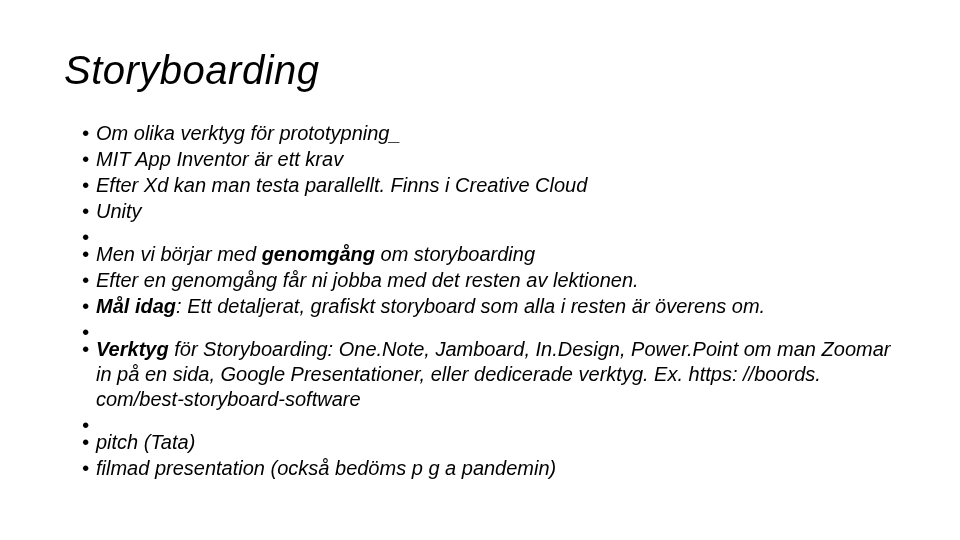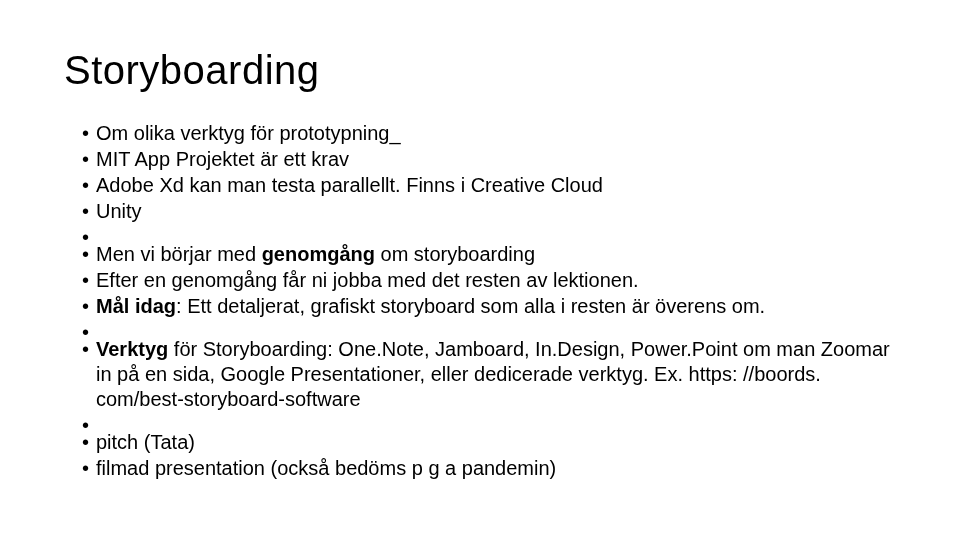--- a/index.html
+++ b/index.html
@@ -1,36 +1,36 @@
 <!DOCTYPE html>
 <html><head>
 <meta charset="utf-8">
 <style>
-  * { margin: 0; padding: 0; box-sizing: border-box; }
+  * { margin: 0; padding: 0; box-sizing: border-box; font-style: italic; }
   html, body { width: 960px; height: 540px; background: #fff; overflow: hidden; }
   body { font-family: "Segoe UI Light", "Segoe UI", Arial, sans-serif; color: #000; }
   .slide { padding: 48px 64px 40px 64px; }
   .title { font-size: 40px; font-weight: 300; letter-spacing: 0.5px; margin-bottom: 28px; }
   .content { font-family: Arial, Helvetica, sans-serif; font-size: 20px; line-height: 1.25; }
   ul { list-style: none; padding-left: 18px; }
   li { position: relative; padding-left: 14px; margin-bottom: 1px; }
   li::before { content: "•"; position: absolute; left: 0; top: 0; }
   li.blank { min-height: 16px; }
   .bold { font-weight: 700; }
 </style>
 </head>
 <body>
 
 <div class="slide">
   <h1 class="title">Storyboarding</h1>
   <div class="content">
     <ul>
       <li><span class="text">Om olika verktyg för prototypning_</span></li>
-      <li><span class="text">MIT App Projektet är ett krav</span></li>
-      <li><span class="text">Adobe Xd kan man testa parallellt. Finns i Creative Cloud</span></li>
+      <li><span class="text">MIT App Inventor är ett krav</span></li>
+      <li><span class="text">Efter Xd kan man testa parallellt. Finns i Creative Cloud</span></li>
       <li><span class="text">Unity</span></li>
       <li class="blank"></li>
       <li><span>Men vi börjar med </span><span class="bold">genomgång</span><span> om storyboarding</span></li>
       <li><span class="text">Efter en genomgång får ni jobba med det resten av lektionen.</span></li>
       <li><span class="bold">Mål idag</span><span>: Ett detaljerat, grafiskt storyboard som alla i resten är överens om.</span></li>
       <li class="blank"></li>
       <li><span class="bold">Verktyg</span><span> för Storyboarding: One.Note, Jamboard, In.Design, Power.Point om man Zoomar in på en sida, Google Presentationer, eller dedicerade verktyg. Ex. https: //boords. com/best-storyboard-software</span></li>
       <li class="blank"></li>
       <li><span class="text">pitch (Tata)</span></li>
       <li><span class="text">filmad presentation (också bedöms p g a pandemin)</span></li>

